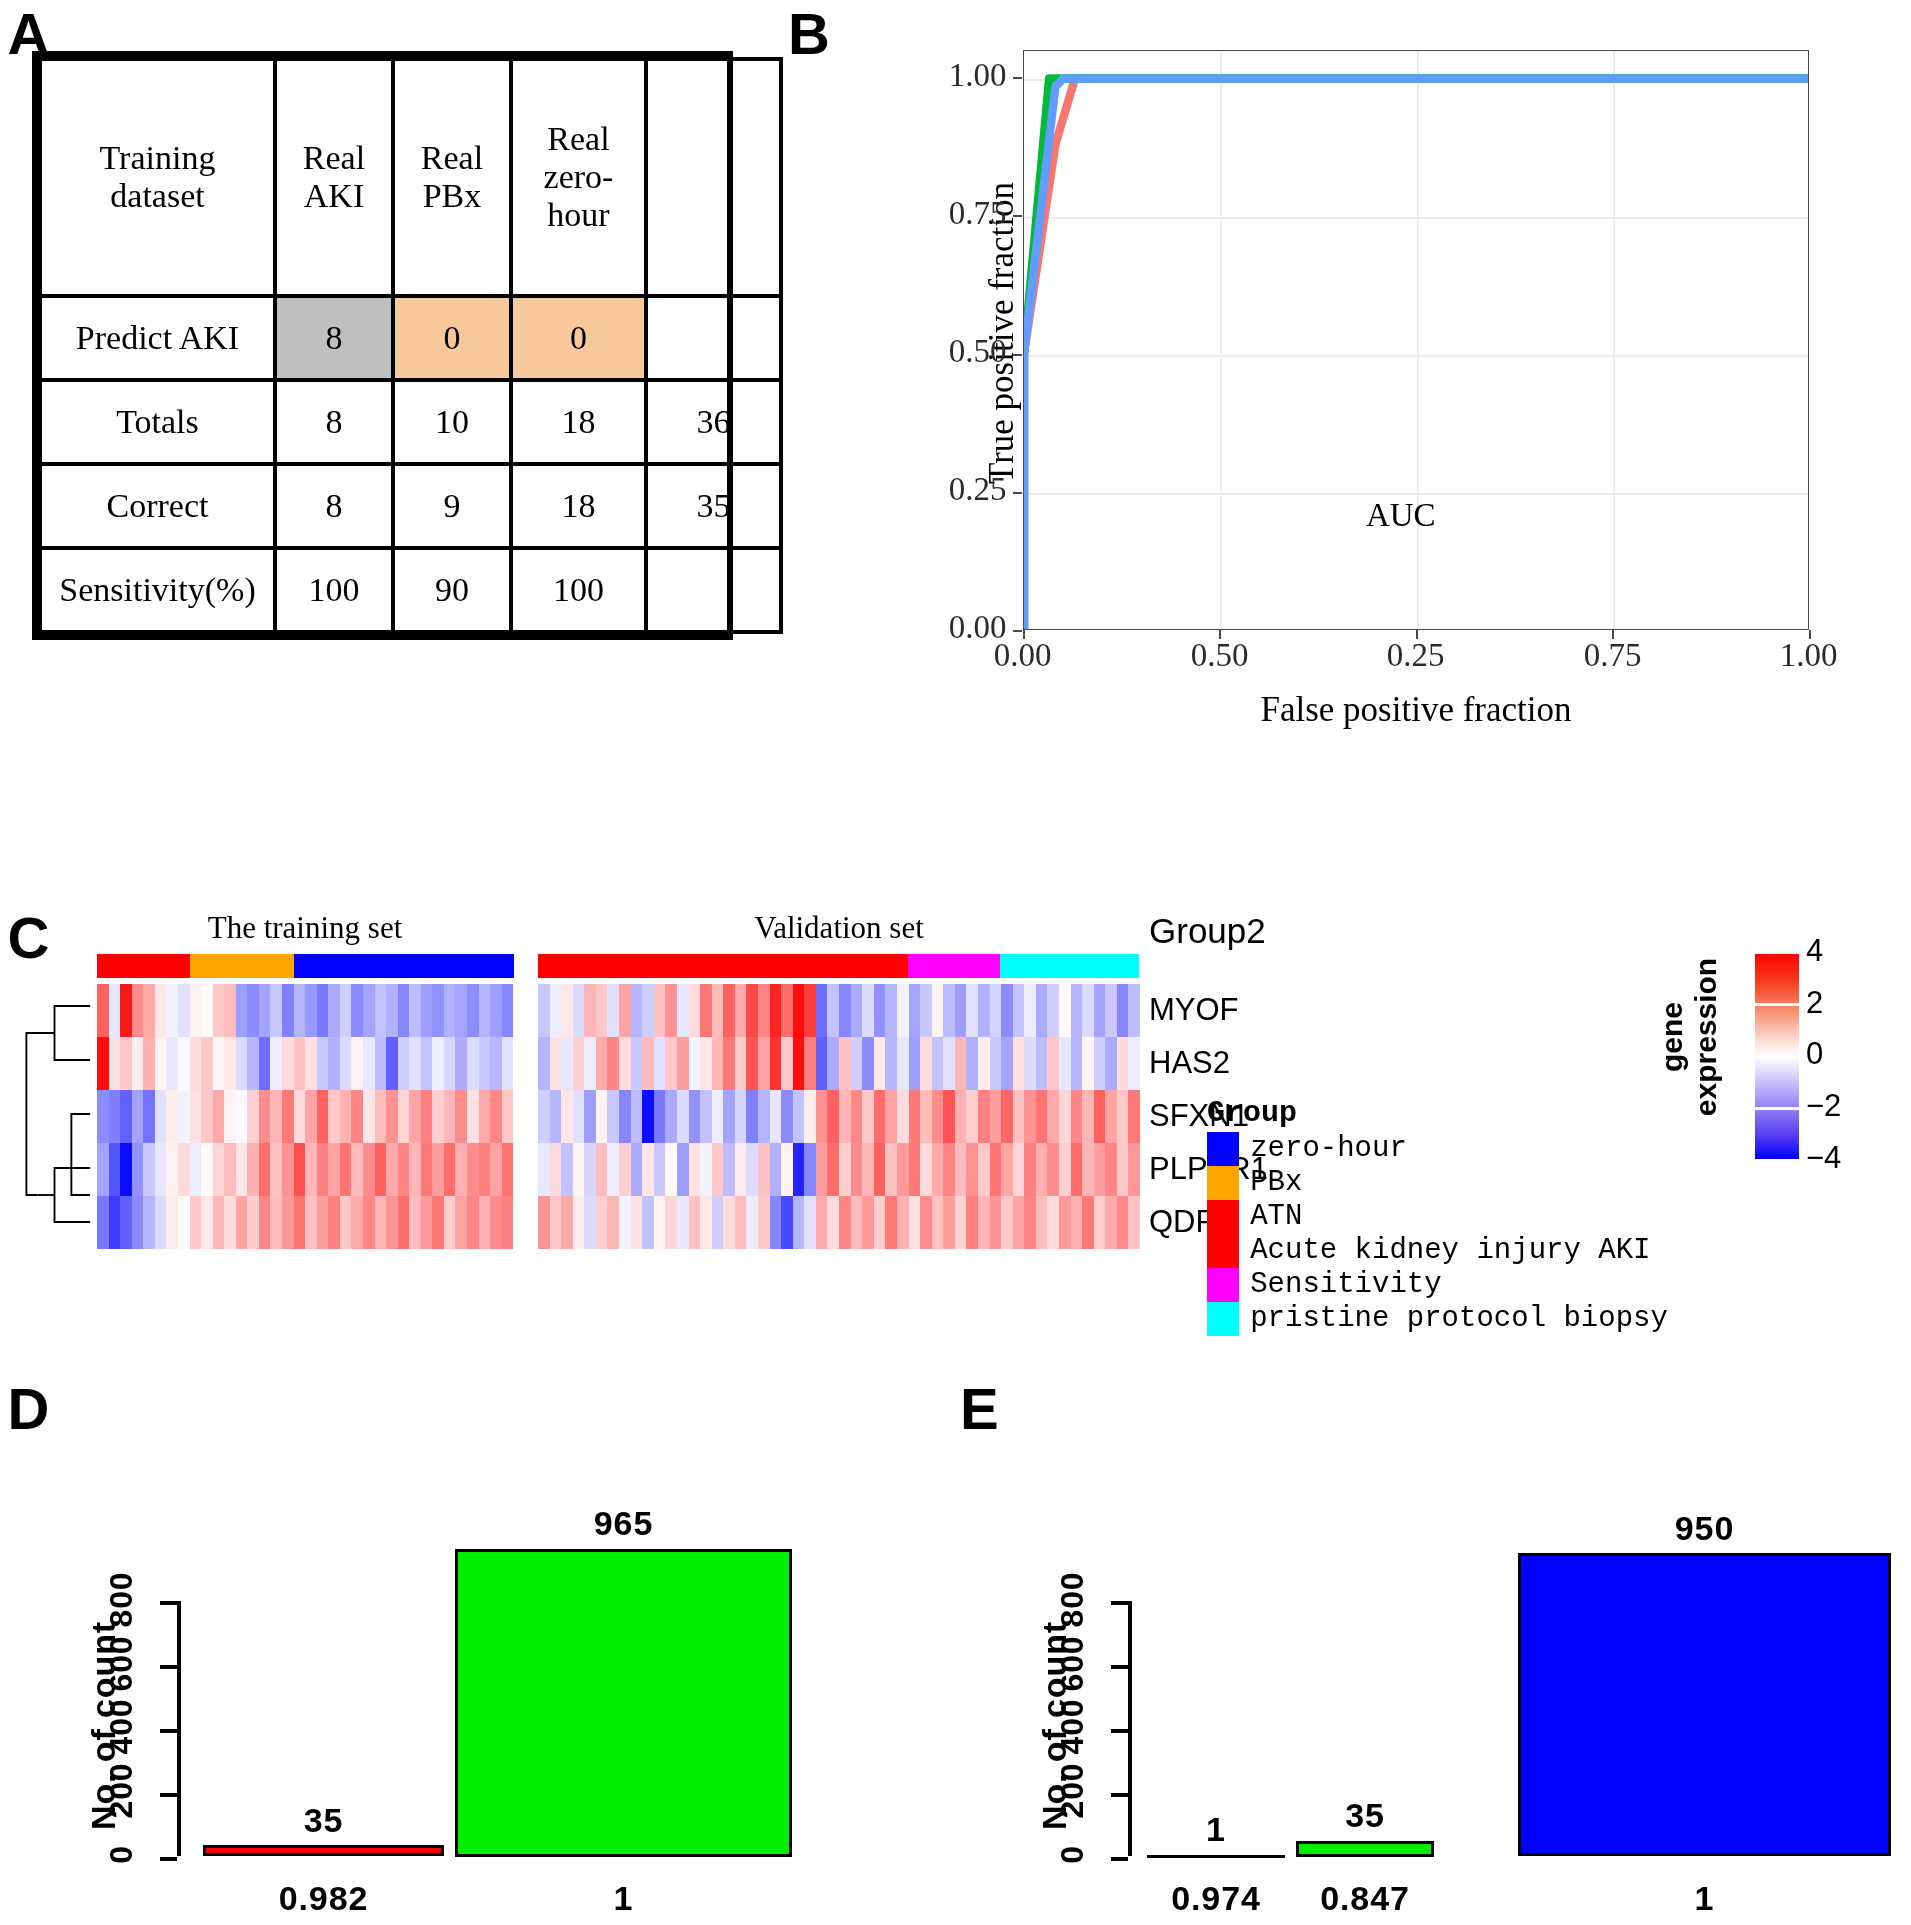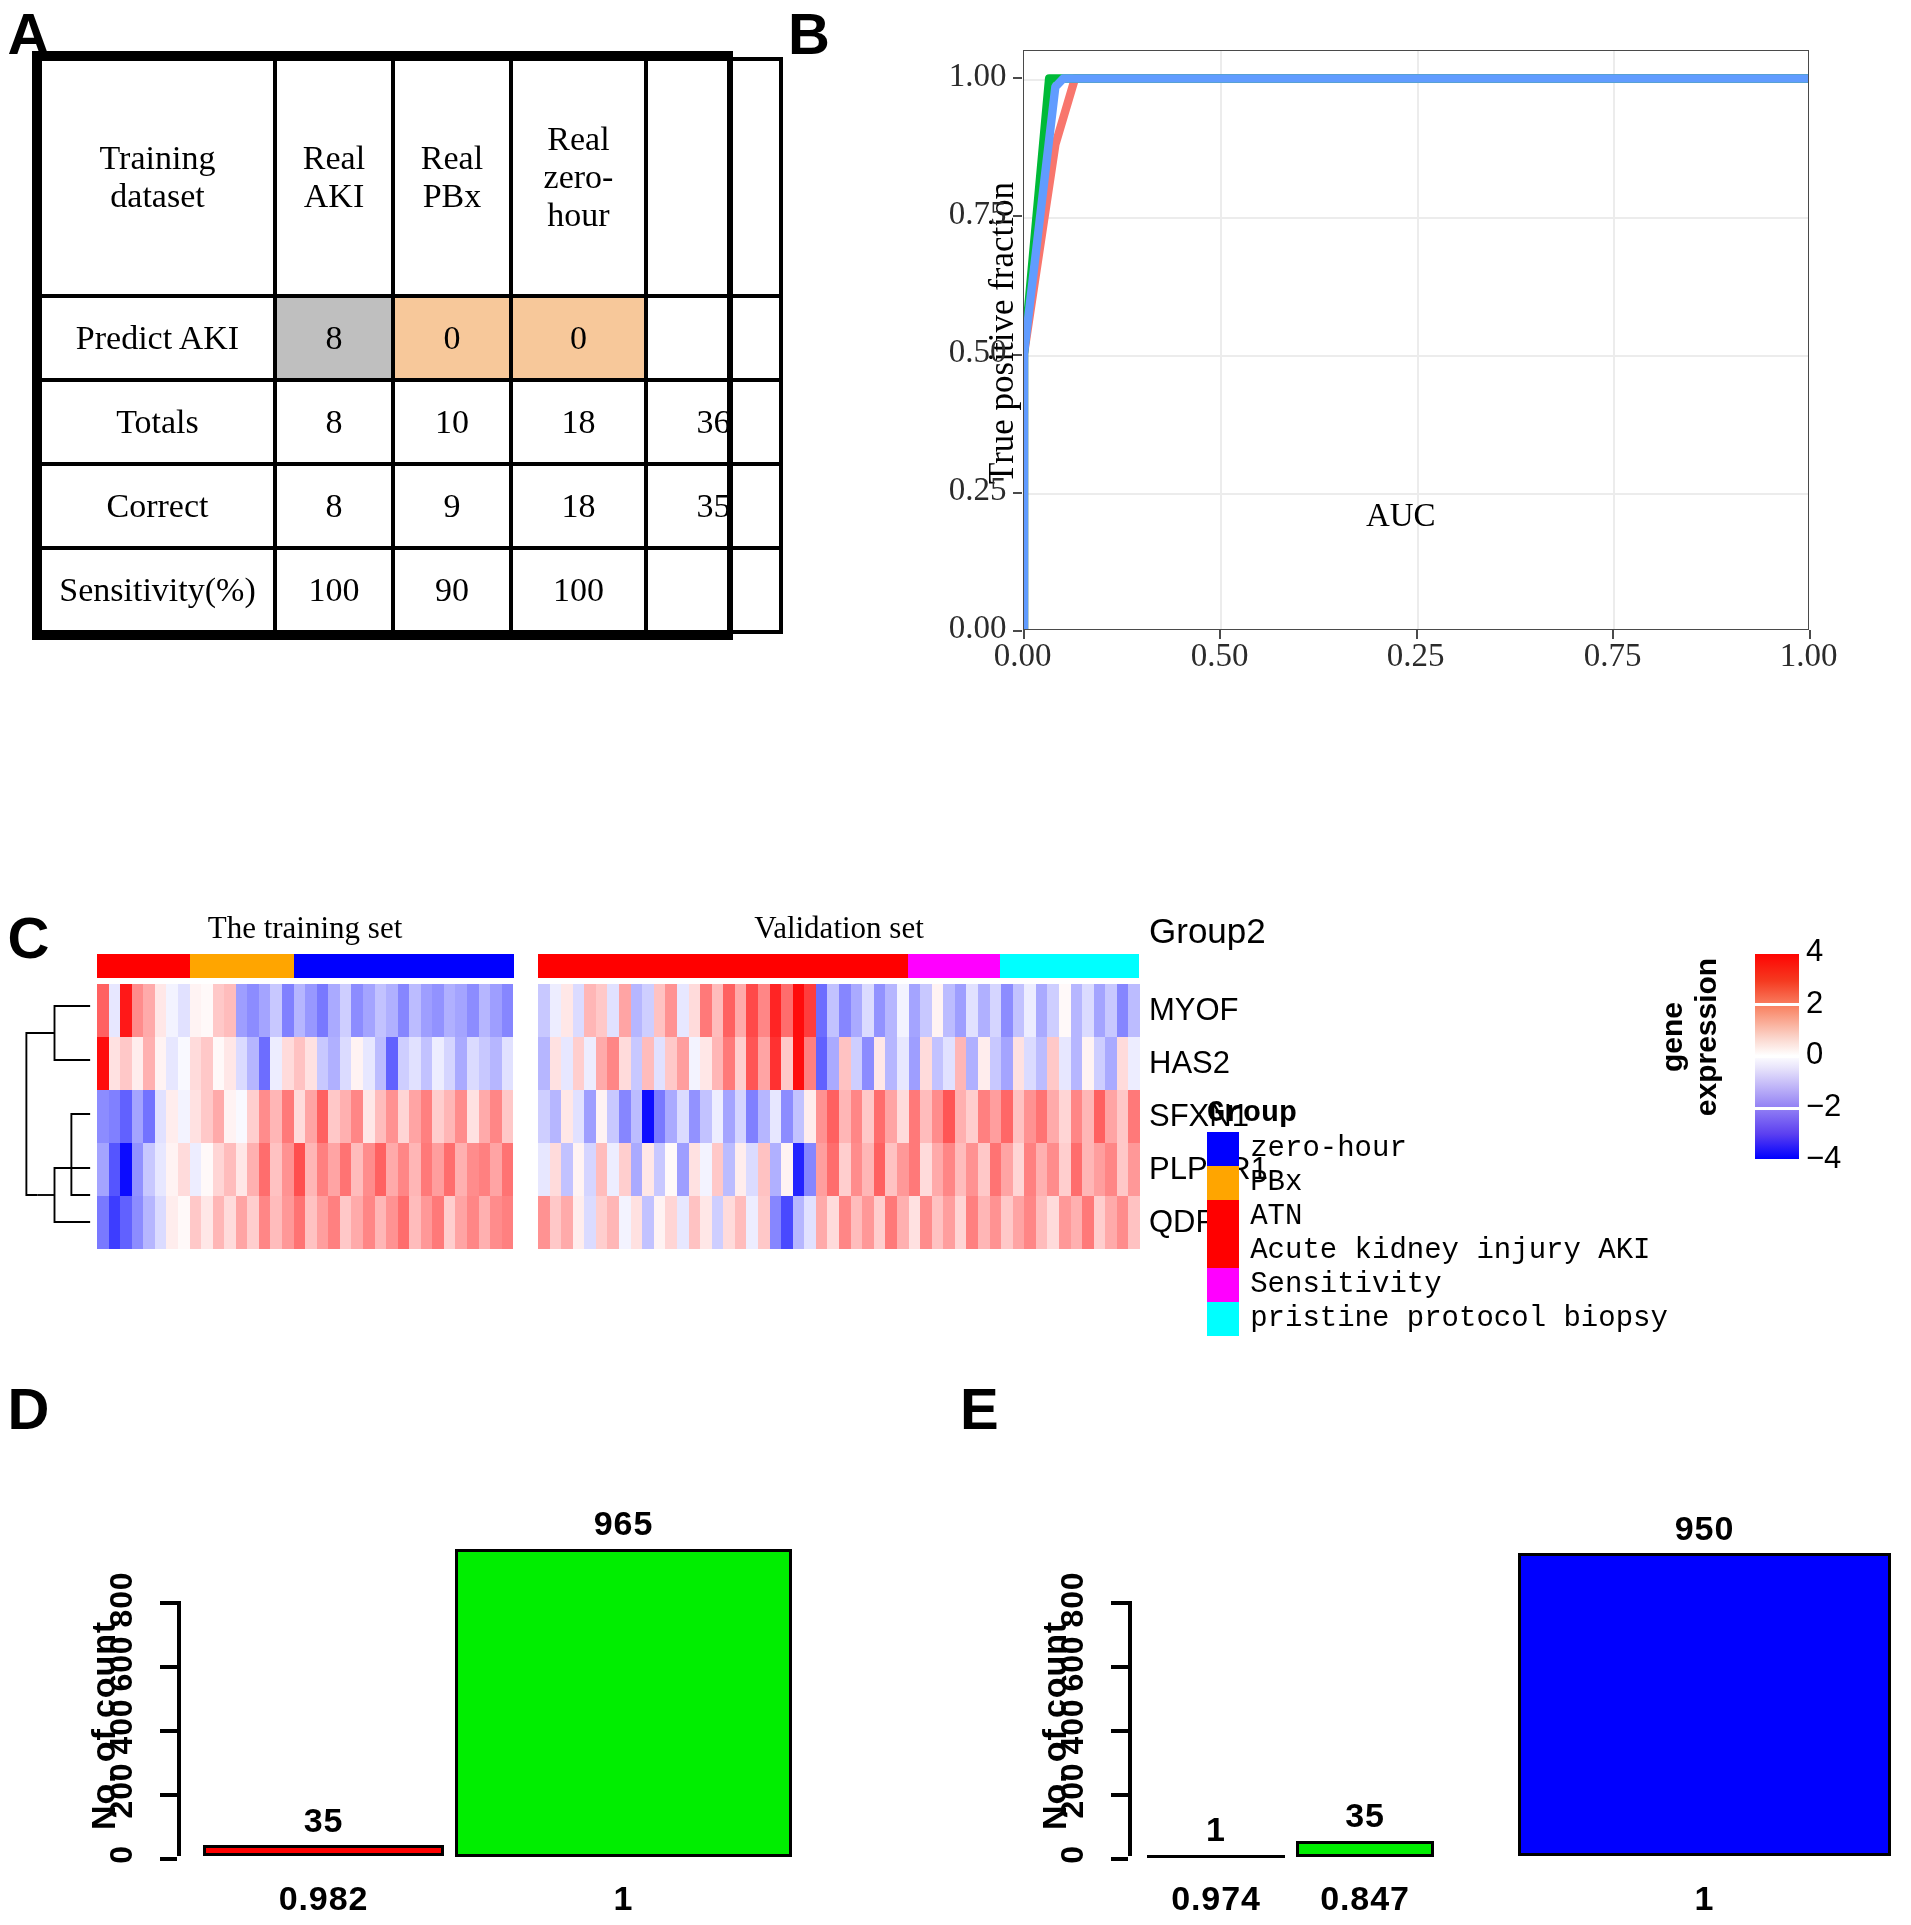--- a/index.html
+++ b/index.html
@@ -175,20 +175,21 @@
       <div style="position: absolute; top: 597px; height: 9.3px; width: 1.9px; background: rgb(74, 74, 74); left: 184px;"></div>
       <div class="xtick" style="left: 315px;">0.50</div>
       <div style="position: absolute; top: 597px; height: 9.3px; width: 1.9px; background: rgb(74, 74, 74); left: 380px;"></div>
       <div class="xtick" style="left: 511px;">0.25</div>
       <div style="position: absolute; top: 597px; height: 9.3px; width: 1.9px; background: rgb(74, 74, 74); left: 577px;"></div>
       <div class="xtick" style="left: 708px;">0.75</div>
       <div style="position: absolute; top: 597px; height: 9.3px; width: 1.9px; background: rgb(74, 74, 74); left: 773px;"></div>
       <div class="xtick" style="left: 904px;">1.00</div>
       <div style="position: absolute; top: 597px; height: 9.3px; width: 1.9px; background: rgb(74, 74, 74); left: 970px;"></div>
     </div>
+  <div id="xlabB">False positive fraction</div>
   <div id="aucLegend">
     <div class="auc-title">AUC</div>
   </div>
 </div>
 
 <div class="panel-letter" style="left:7.5px;top:909px;">C</div>
 <div id="panelC">
   <svg id="dendro" viewBox="0 0 80 290" preserveAspectRatio="none">
     <g stroke="#000" stroke-width="2" fill="none">
       <path d="M78 29 L40 29 L40 87 L78 87"></path>

